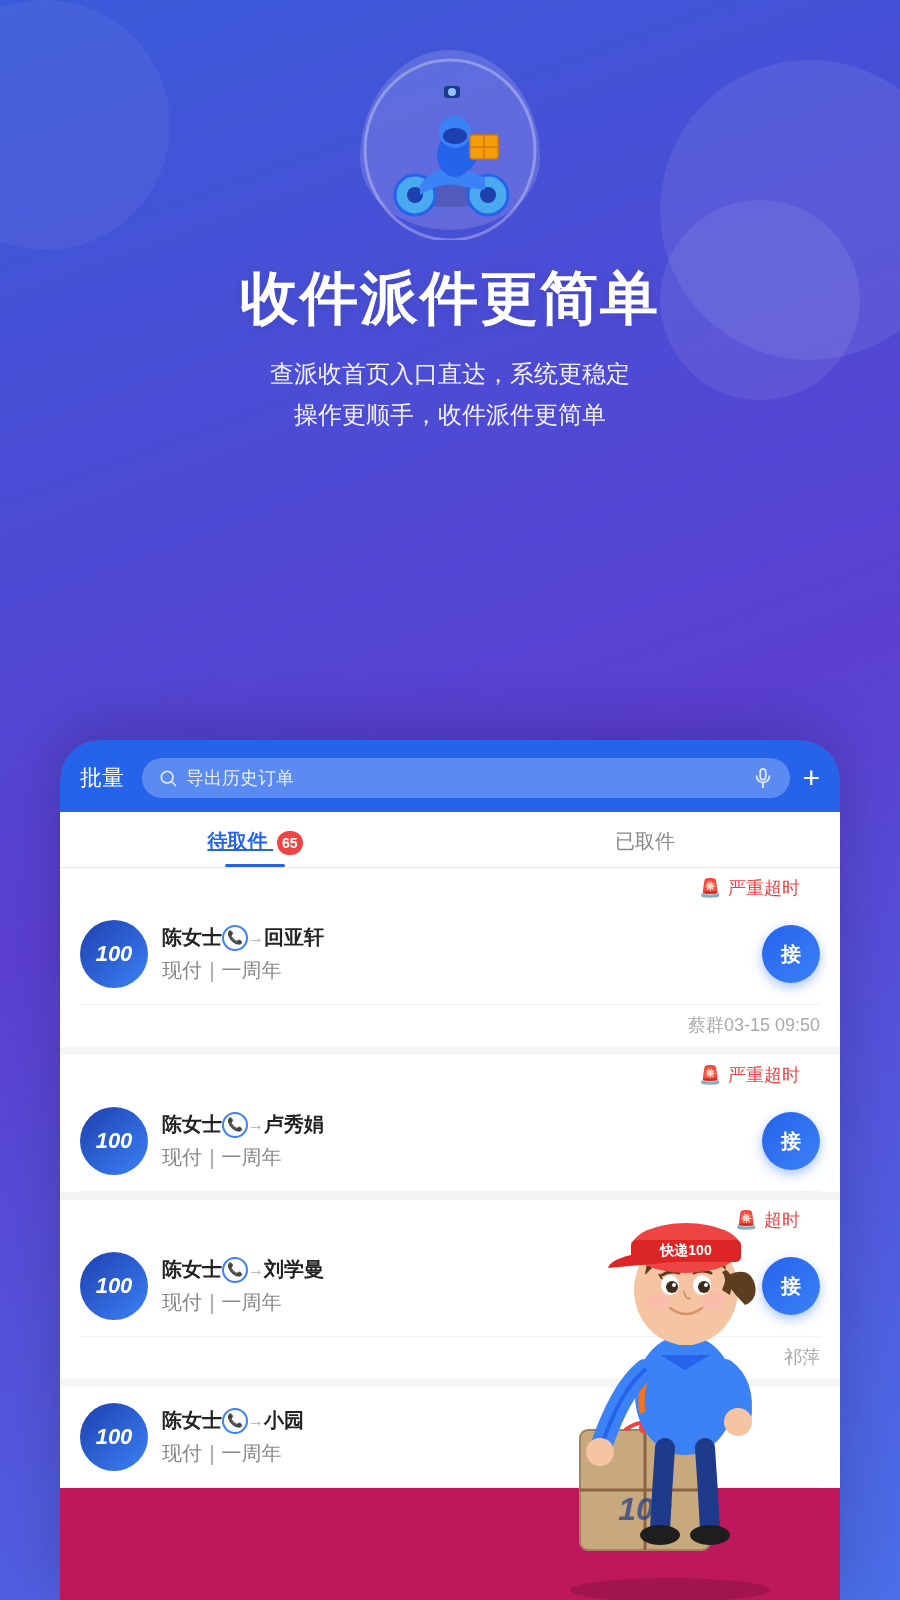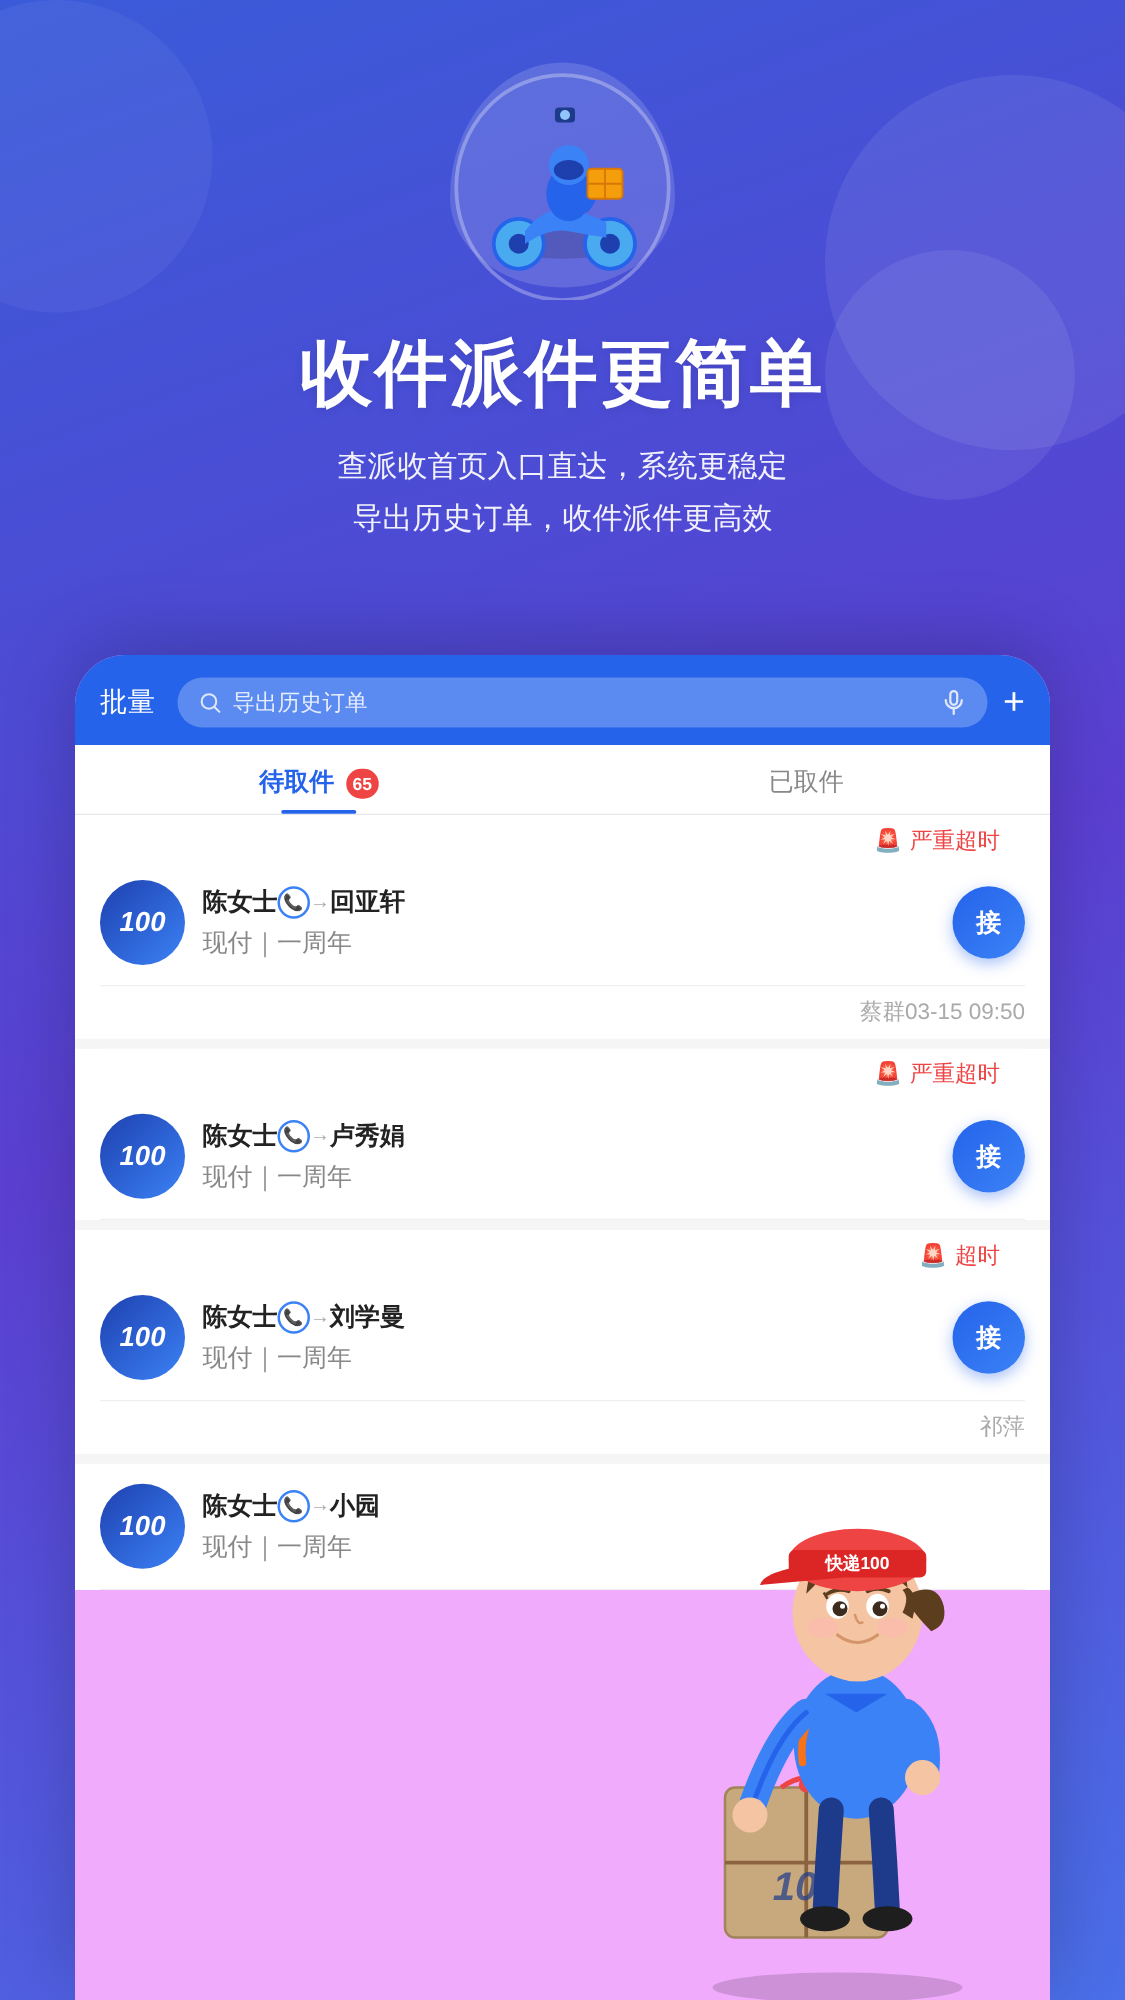--- a/index.html
+++ b/index.html
@@ -77,22 +77,22 @@
       font-weight: 400;
     }
 
     
     .phone-mockup {
       position: absolute;
       bottom: 0;
       left: 50%;
       transform: translateX(-50%);
       width: 780px;
-      height: 1076px;
-      background: #f0abfc;
+      height: 860px;
+      background: #be185d;
       border-radius: 40px 40px 0 0;
       box-shadow: 0 -10px 60px rgba(0,0,0,0.2);
       overflow: hidden;
       z-index: 2;
     }
 
     
     .app-header {
       background: #2563eb;
       padding: 18px 20px 14px;
@@ -148,20 +148,21 @@
       text-align: center;
       padding: 16px 0 12px;
       font-size: 20px;
       color: #888;
       position: relative;
       cursor: pointer;
     }
     .tab.active {
       color: #2563eb;
       font-weight: 600;
+      text-decoration: underline;
     }
     .tab.active::after {
       content: '';
       position: absolute;
       bottom: 0; left: 50%;
       transform: translateX(-50%);
       width: 60px; height: 3px;
       background: #2563eb;
       border-radius: 2px;
     }
@@ -362,21 +363,21 @@
       <line x1="130" y1="107" x2="158" y2="107" stroke="#d97706" stroke-width="1.5"></line>
 
       <rect x="104" y="46" width="16" height="12" rx="3" fill="#1e3a8a"></rect>
       <circle cx="112" cy="52" r="4" fill="#93c5fd"></circle>
     </svg>
   </div>
 
   <h1 class="hero-title">收件派件更简单</h1>
   <p class="hero-subtitle">
     <span>查派收首页入口直达，系统更稳定</span><br>
-    <span>导出历史订单，收件派件更高效</span>
+    <span>操作更顺手，收件派件更简单</span>
   </p>
 </div>
 
 <div class="phone-mockup">
 
   <div class="app-header">
     <span class="batch-btn">批量</span>
     <div class="search-bar">
       <svg class="search-icon-svg" viewBox="0 0 24 24" fill="none">
         <circle cx="11" cy="11" r="7" stroke="white" stroke-width="2"></circle>

